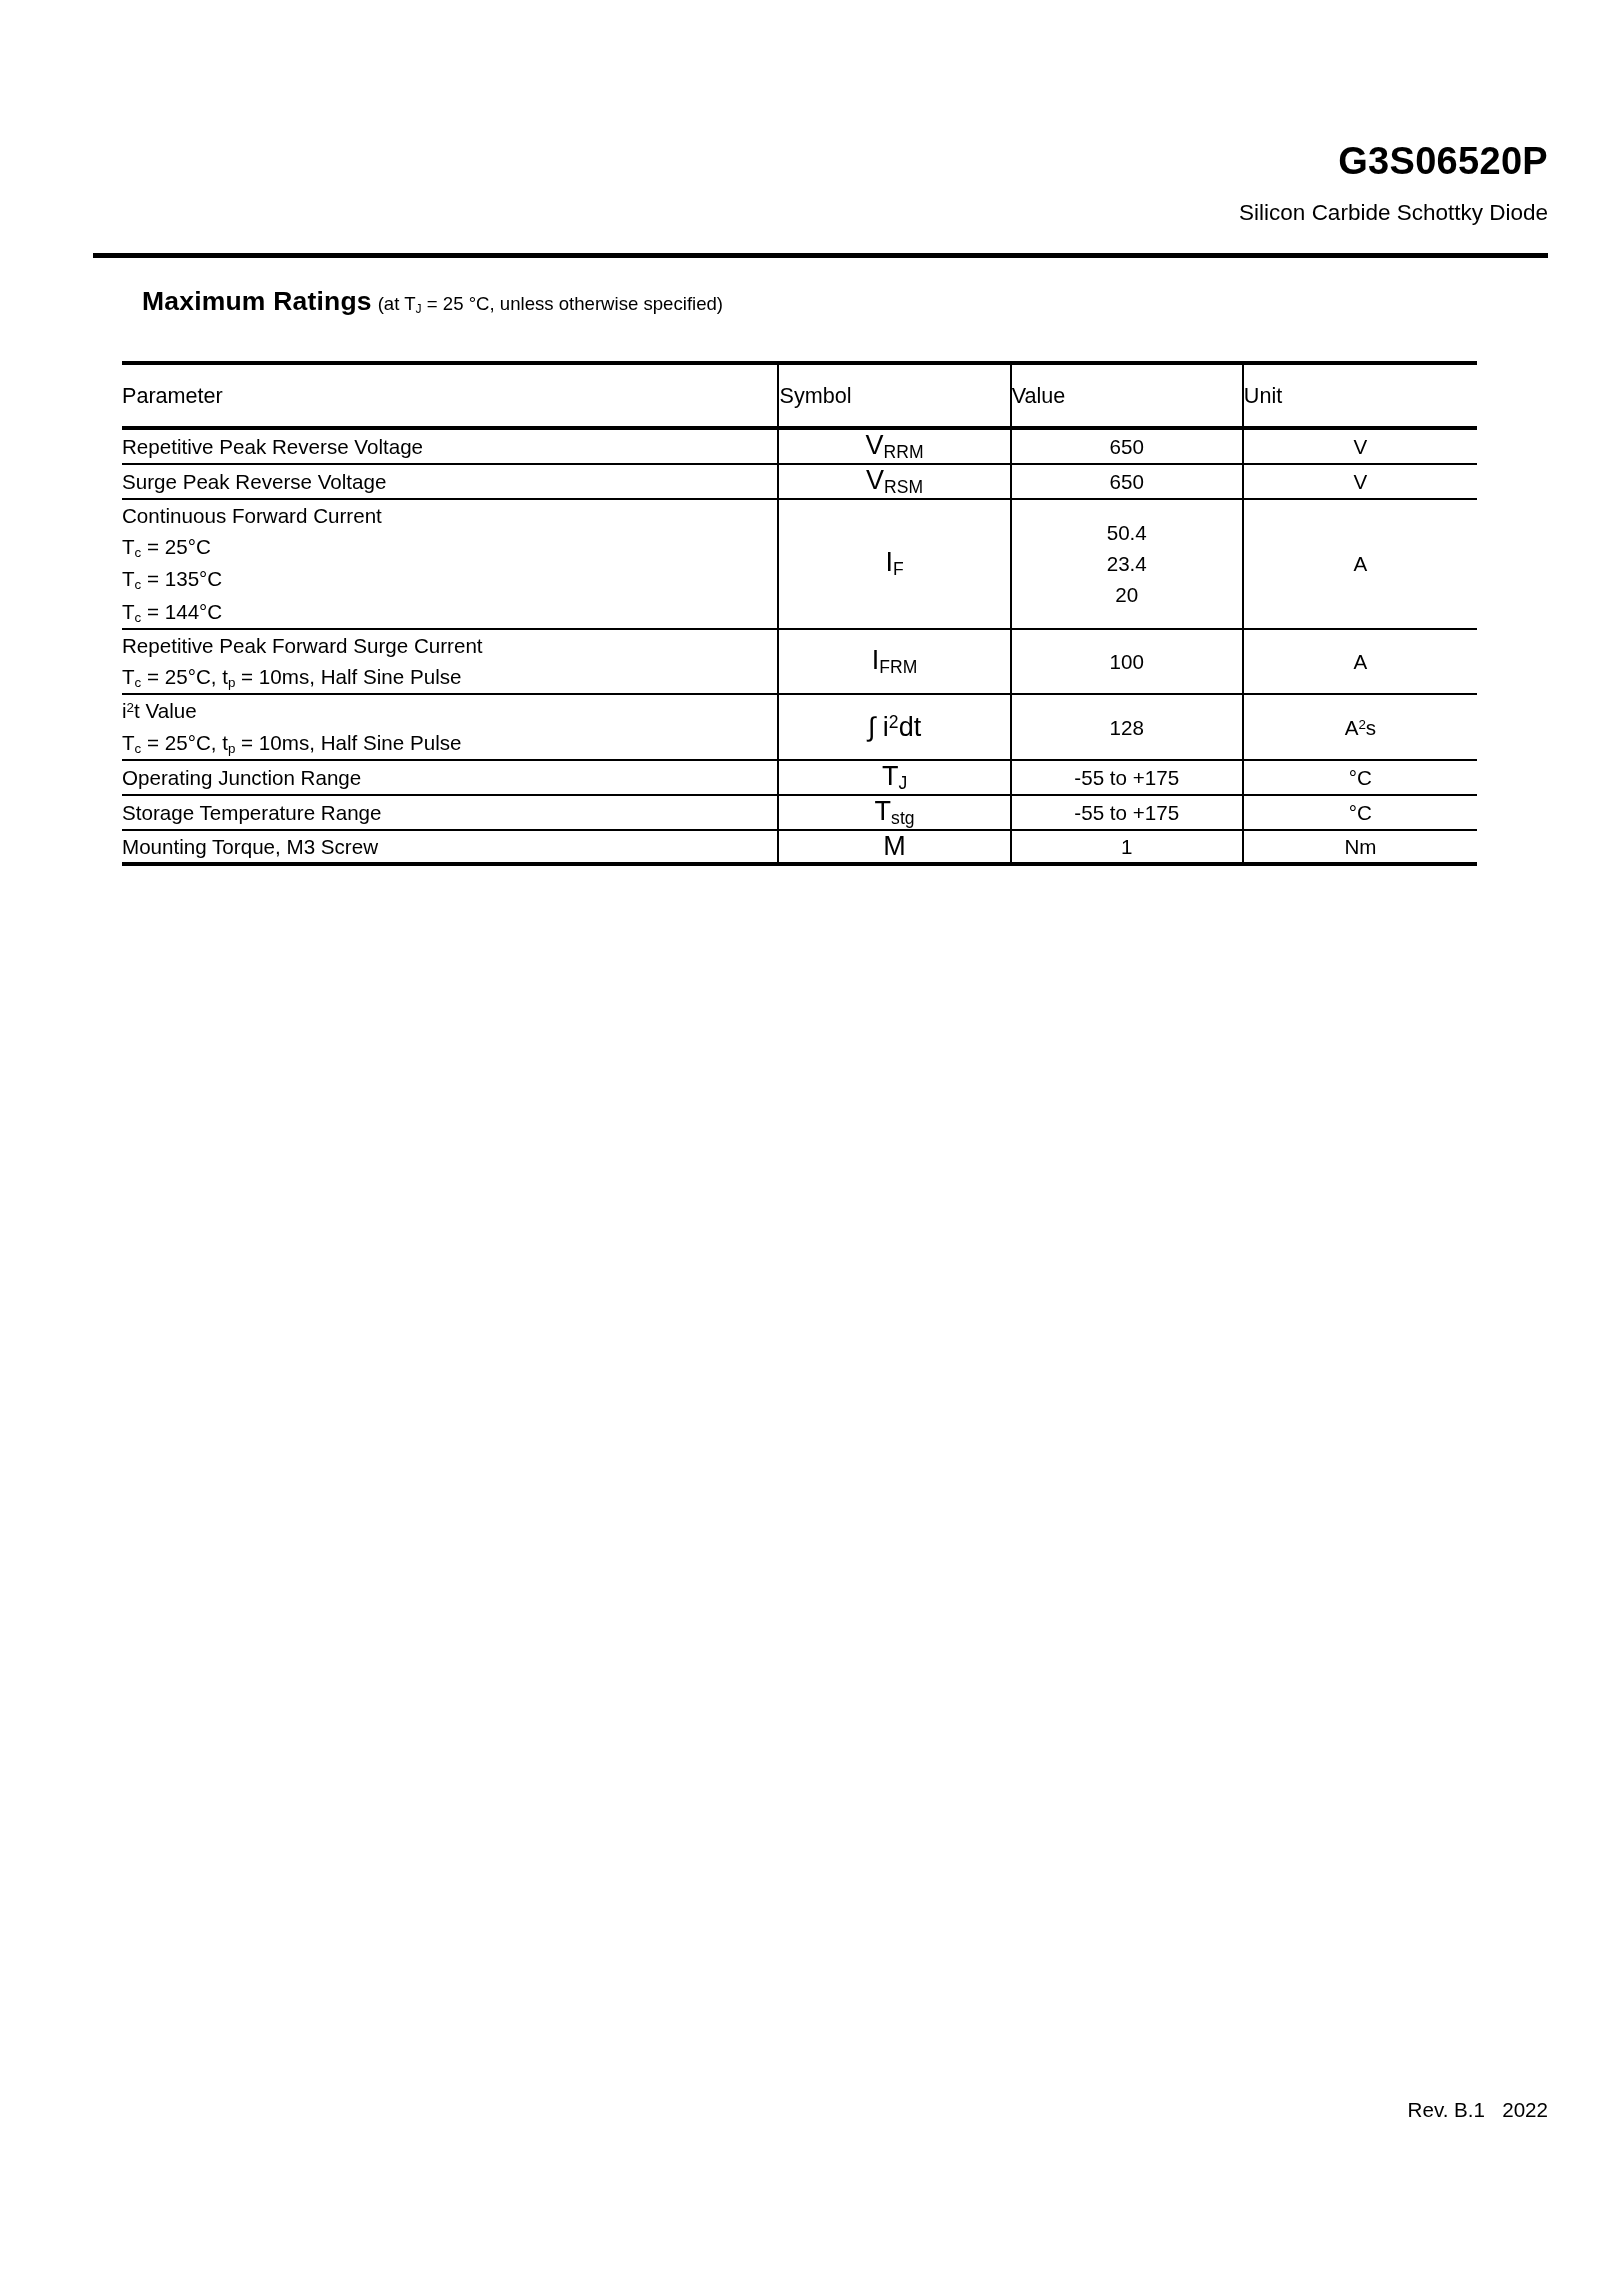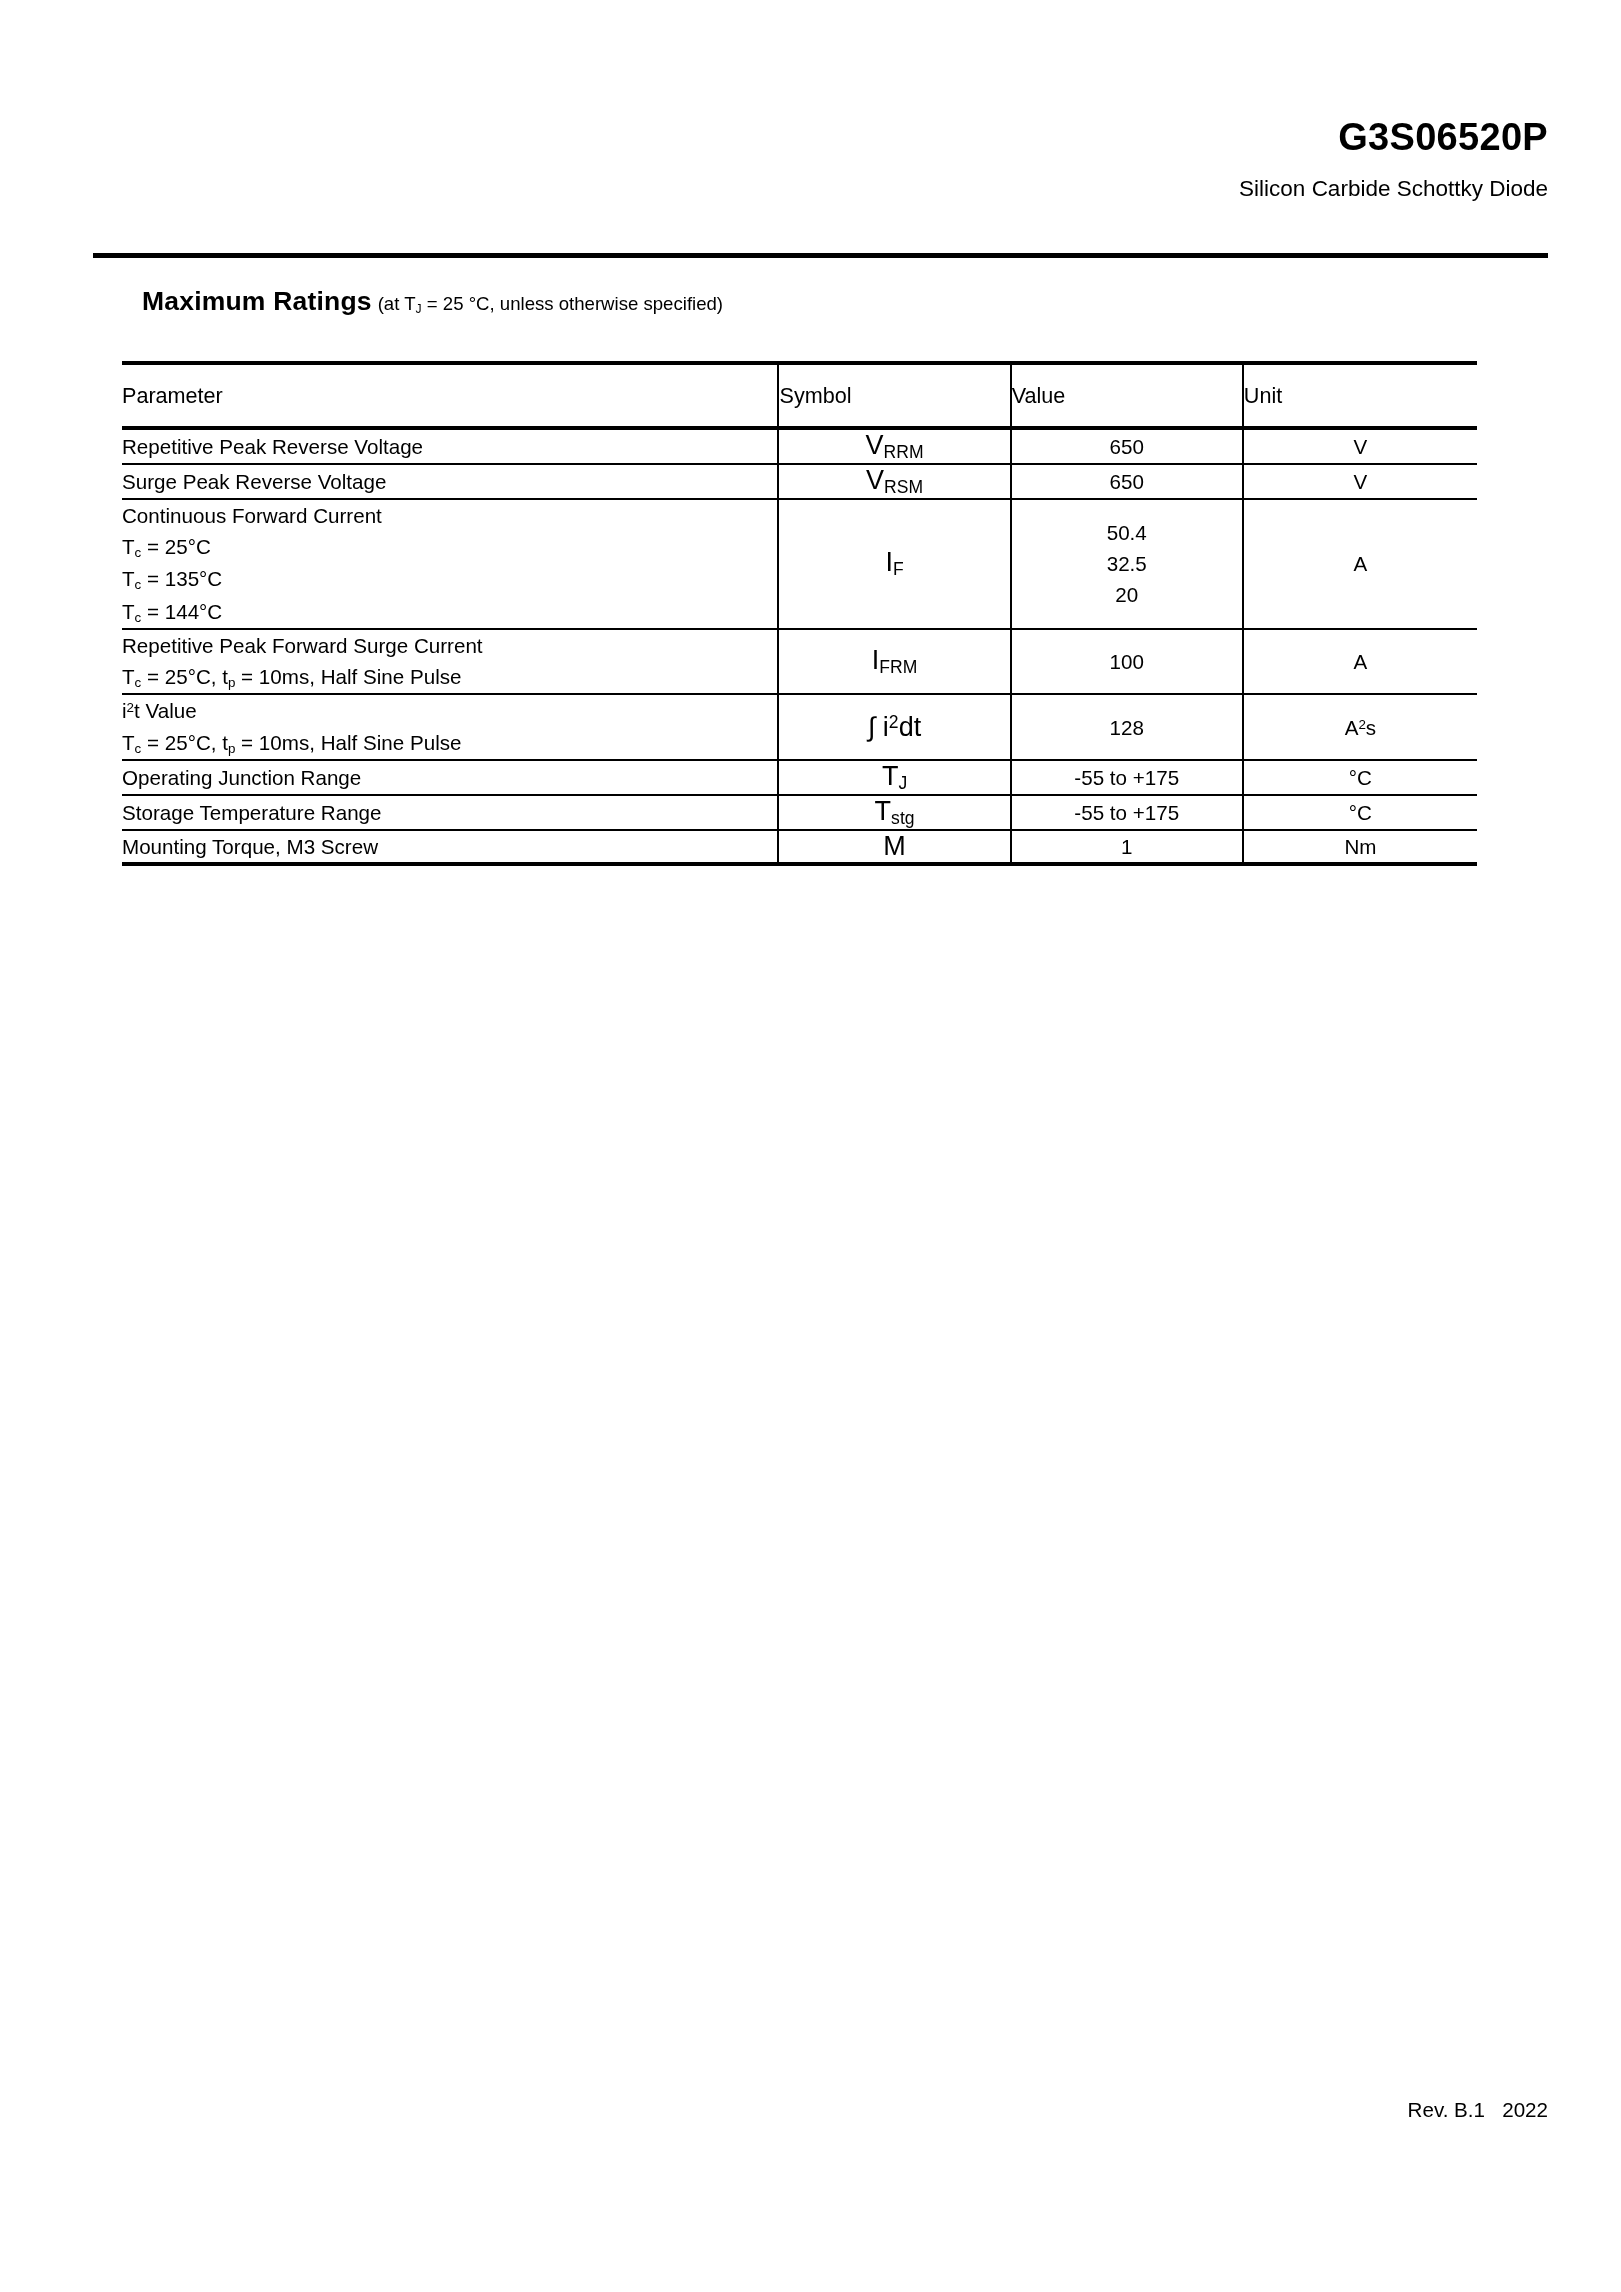--- a/index.html
+++ b/index.html
@@ -28,20 +28,21 @@
     left: 93px;
     top: 116px;
     width: 1455px;
     text-align: right;
   }
   .part-number {
     font-size: 38px;
     font-weight: bold;
     letter-spacing: 0.3px;
     line-height: 1.15;
+    margin-top: 24px;
   }
   .product-subtitle {
     font-size: 22.5px;
     font-weight: normal;
     margin-top: 15.7px;
     line-height: 1.2;
   }
   .header-rule {
     position: absolute;
     left: 93px;
@@ -195,21 +196,21 @@
         <tr>
           <td class="cell-pad param-cell multi-line">
             <div>Continuous Forward Current</div>
             <div>T<sub class="tiny">c</sub> = 25°C</div>
             <div>T<sub class="tiny">c</sub> = 135°C</div>
             <div>T<sub class="tiny">c</sub> = 144°C</div>
           </td>
           <td class="cell-pad sym-cell">I<sub class="tiny">F</sub></td>
           <td class="cell-pad center-cell val-stack">
             <div>50.4</div>
-            <div>32.5</div>
+            <div>23.4</div>
             <div>20</div>
           </td>
           <td class="cell-pad center-cell">A</td>
         </tr>
         <tr>
           <td class="cell-pad param-cell multi-line">
             <div>Repetitive Peak Forward Surge Current</div>
             <div>T<sub class="tiny">c</sub> = 25°C, t<sub class="tiny">p</sub> = 10ms, Half Sine Pulse</div>
           </td>
           <td class="cell-pad sym-cell">I<sub class="tiny">FRM</sub></td>

